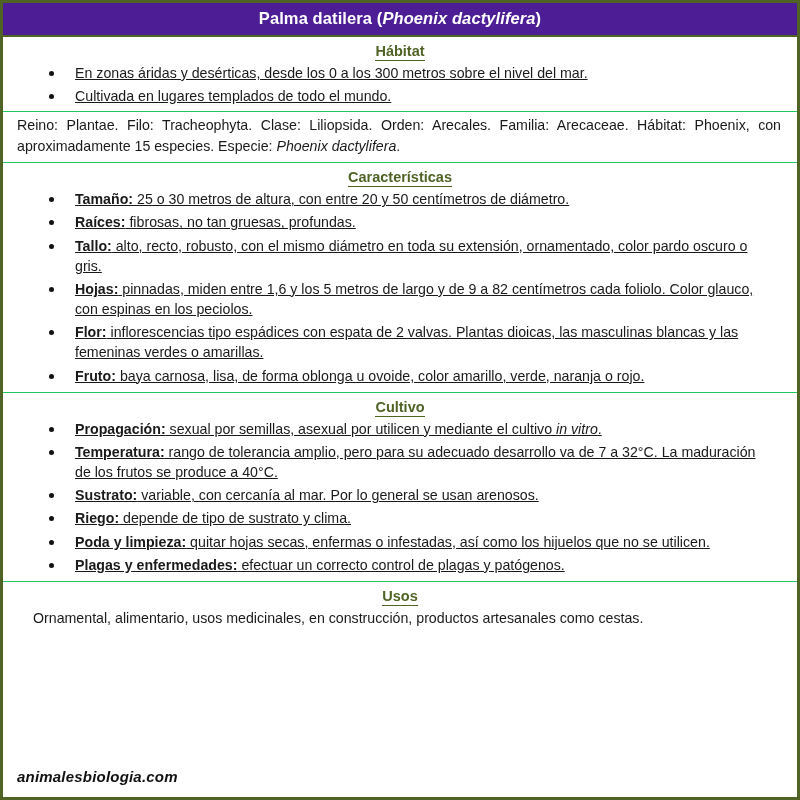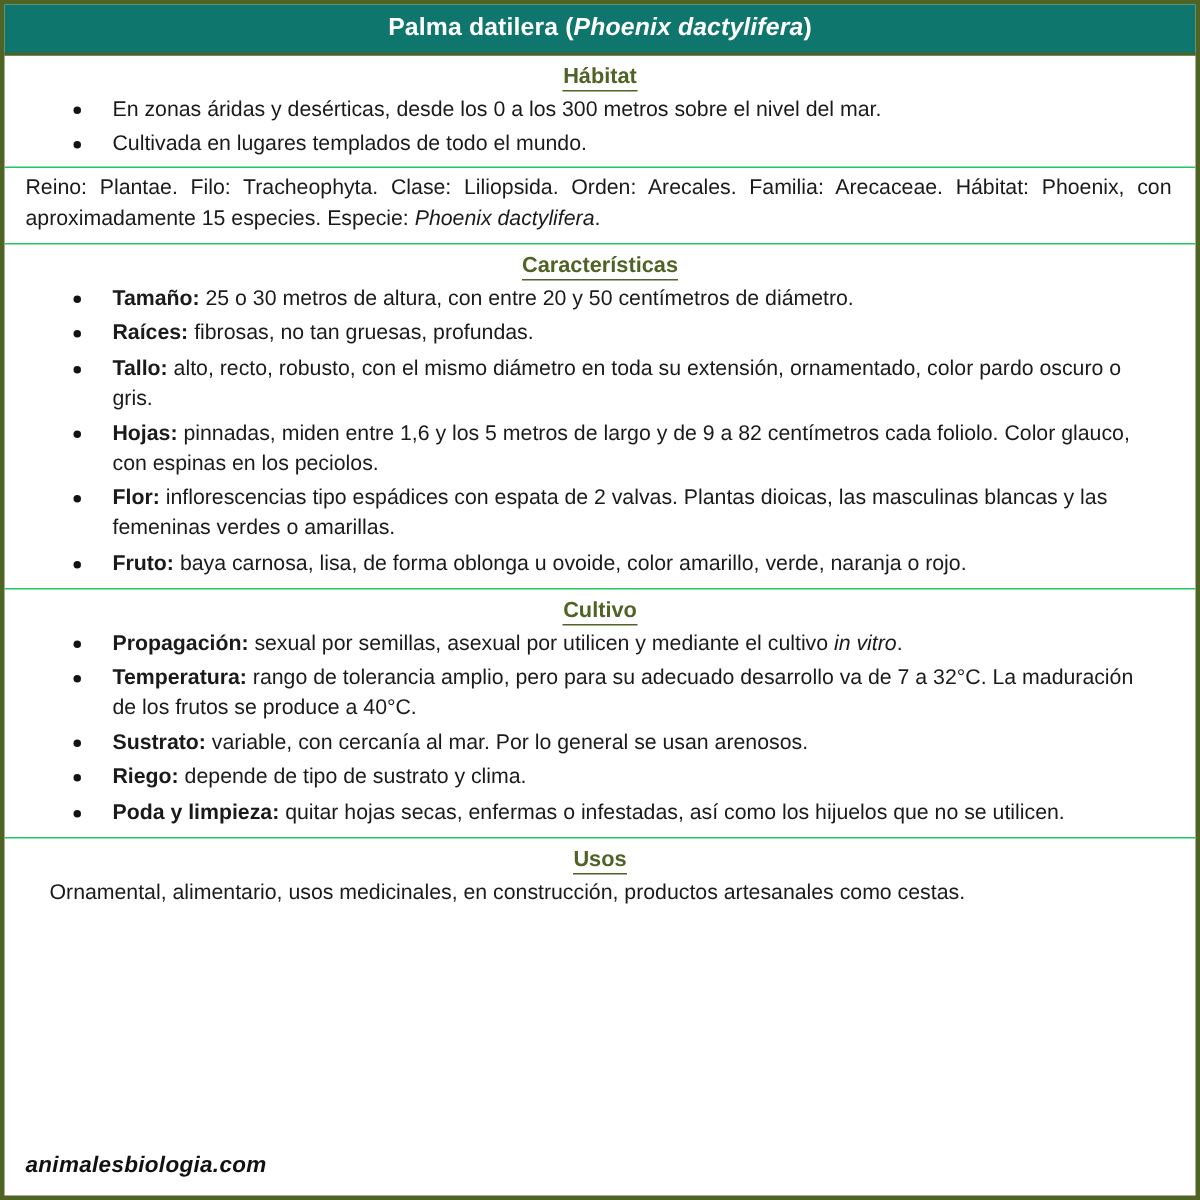--- a/index.html
+++ b/index.html
@@ -19,21 +19,21 @@
     width: 800px;
     height: 800px;
     border: 3px solid #4f6325;
     background: #ffffff;
     display: flex;
     flex-direction: column;
   }
 
   
   .card-header {
-    background: #0f766e;
+    background: #4c1d95;
     color: #ffffff;
     text-align: center;
     font-weight: bold;
     font-size: 16.5px;
     line-height: 1;
     padding: 7px 0 8px 0;
     letter-spacing: .1px;
     border-bottom: 2px solid #4f6325;
   }
   .card-header .sci {
@@ -70,20 +70,21 @@
   }
   ul.bullets > li {
     position: relative;
     padding-left: 72px;
     padding-right: 8px;
     margin: 0 0 3px 0;
     font-size: 14.2px;
     line-height: 1.42;
     color: #1a1a1a;
     text-align: left;
+    text-decoration: underline;
   }
   ul.bullets > li:last-child { margin-bottom: 1px; }
   ul.bullets > li::before {
     content: "";
     position: absolute;
     left: 46px;
     top: 8px;
     width: 5px;
     height: 5px;
     border-radius: 50%;
@@ -176,20 +177,21 @@
   <div class="section sec-cultivo">
     <div class="section-title">
       <span>Cultivo</span>
     </div>
     <ul class="bullets">
       <li><b>Propagación:</b><span> sexual por semillas, asexual por utilicen y mediante el cultivo </span><i>in vitro</i><span>.</span></li>
       <li class="justify"><b>Temperatura:</b><span> rango de tolerancia amplio, pero para su adecuado desarrollo va de 7 a 32°C. La maduración de los frutos se produce a 40°C.</span></li>
       <li><b>Sustrato:</b><span> variable, con cercanía al mar. Por lo general se usan arenosos.</span></li>
       <li><b>Riego:</b><span> depende de tipo de sustrato y clima.</span></li>
       <li><b>Poda y limpieza:</b><span> quitar hojas secas, enfermas o infestadas, así como los hijuelos que no se utilicen.</span></li>
+      <li><b>Plagas y enfermedades:</b><span> efectuar un correcto control de plagas y patógenos.</span></li>
     </ul>
   </div>
 
   <div class="section sec-usos">
     <div class="section-title">
       <span>Usos</span>
     </div>
     <p class="usos-body">Ornamental, alimentario, usos medicinales, en construcción, productos artesanales como cestas.</p>
   </div>
 

